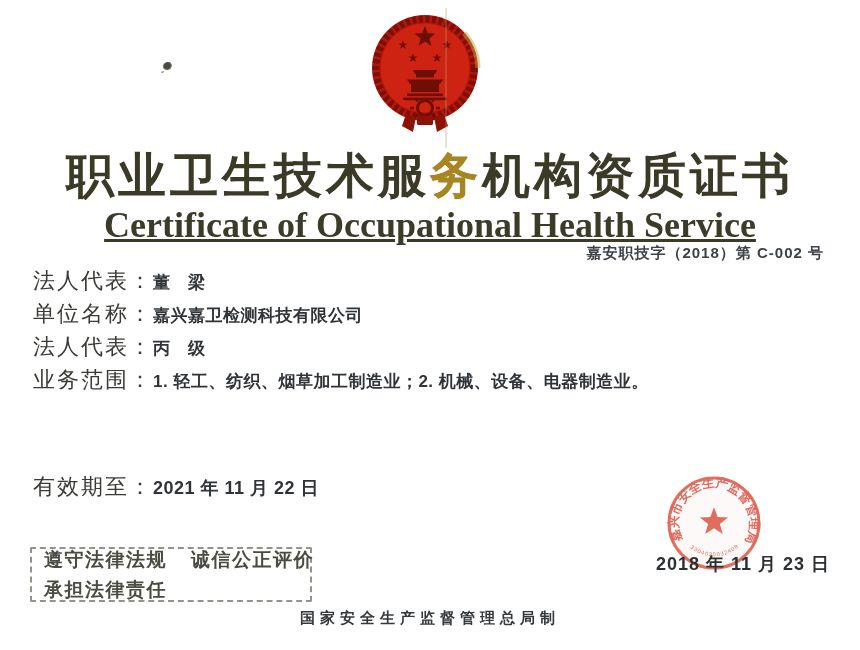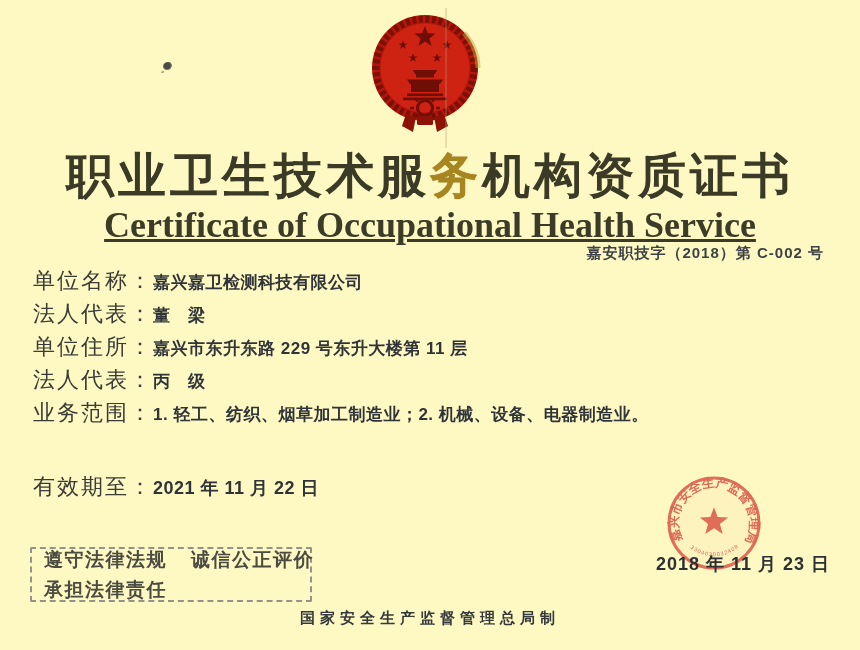--- a/index.html
+++ b/index.html
@@ -1,18 +1,18 @@
 <!DOCTYPE html>
 <html><head>
 <meta charset="utf-8">
 <style>
   html,body{margin:0;padding:0;background:#e8e8e6;}
   .certificate{
     position:relative;width:860px;height:650px;margin:0;
-    background:#fef9c3;overflow:hidden;
+    background:#ffffff;overflow:hidden;
     font-family:"Liberation Sans","DejaVu Sans",sans-serif;
   }
   
   .emblem{position:absolute;left:366px;top:10px;width:118px;height:132px;}
   .crease{position:absolute;left:445px;top:8px;width:2px;height:140px;
     background:rgba(185,155,110,.30);}
   .ink-blot{position:absolute;left:163px;top:62px;width:9px;height:8px;
     background:radial-gradient(circle at 45% 45%, #4a4a42 0 45%, #8a8a80 70%, transparent 75%);
     border-radius:60% 40% 55% 45%;
     box-shadow:-5px 6px 0 -3px rgba(120,120,115,.7);}
@@ -123,30 +123,26 @@
   </svg>
   <div class="crease"></div>
   <div class="ink-blot"></div>
 
   <div class="title"><span>职业卫生技术服</span><span class="gold">务</span><span>机构资质证书</span></div>
   <div class="subtitle">Certificate of Occupational Health Service</div>
   <div class="cert-no">嘉安职技字（2018）第 C-002 号</div>
 
   <div class="fields">
     <div class="field-row">
-      <span class="field-label">单位名称：</span>
-      <span class="field-value">嘉兴嘉卫检测科技有限公司</span>
-    </div>
-    <div class="field-row">
       <span class="field-label">法人代表：</span>
       <span class="field-value">董　梁</span>
     </div>
     <div class="field-row">
-      <span class="field-label">单位住所：</span>
-      <span class="field-value">嘉兴市东升东路 229 号东升大楼第 11 层</span>
+      <span class="field-label">单位名称：</span>
+      <span class="field-value">嘉兴嘉卫检测科技有限公司</span>
     </div>
     <div class="field-row">
       <span class="field-label">法人代表：</span>
       <span class="field-value">丙　级</span>
     </div>
     <div class="field-row">
       <span class="field-label">业务范围：</span>
       <span class="field-value">1. 轻工、纺织、烟草加工制造业；2. 机械、设备、电器制造业。</span>
     </div>
   </div>

